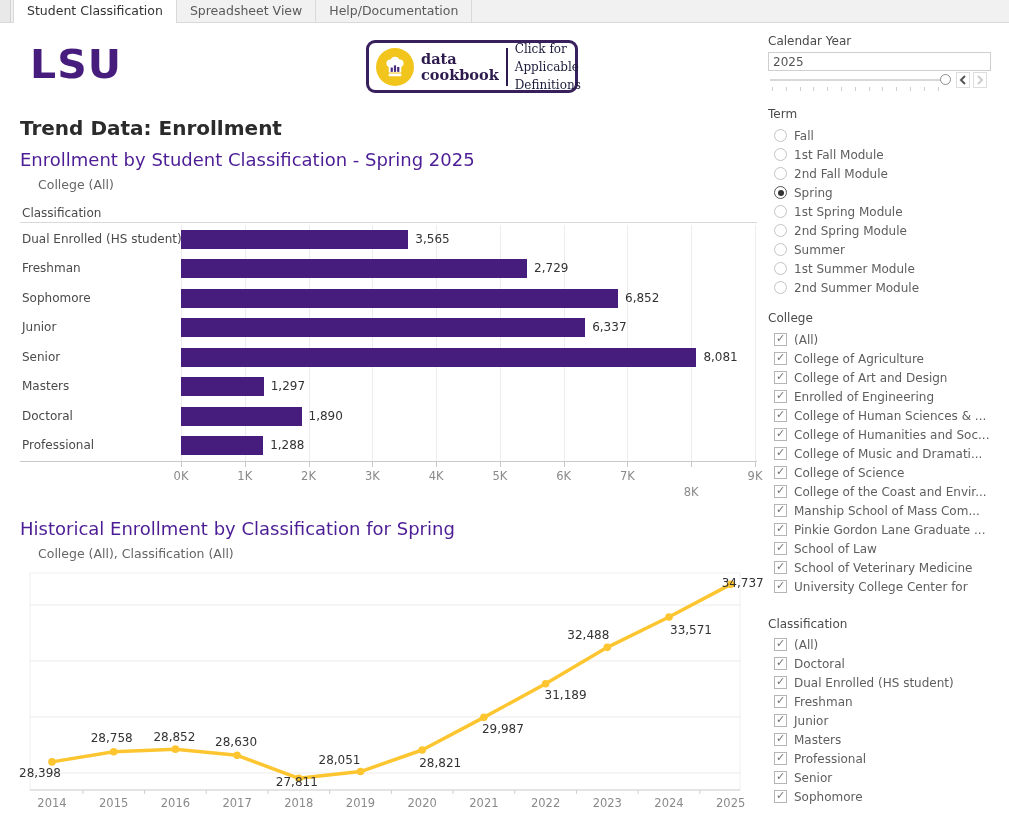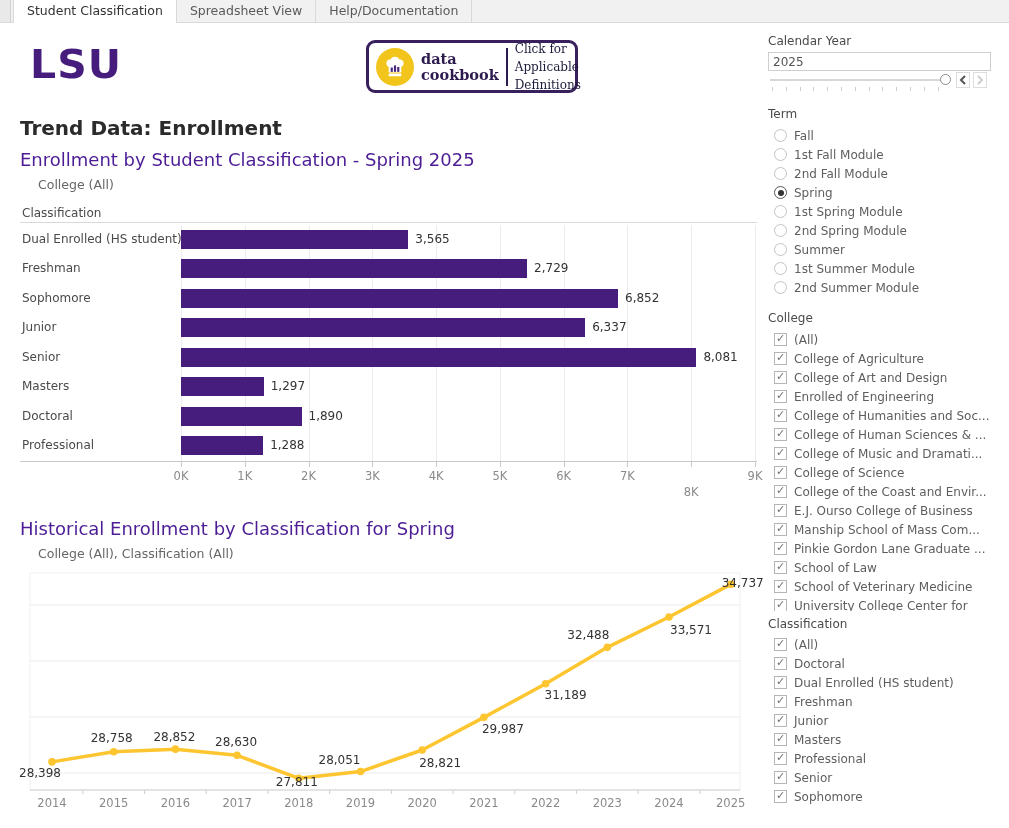--- a/index.html
+++ b/index.html
@@ -301,41 +301,37 @@
       <div class="fitem">
         <span class="cbx"></span>
         <span>College of Art and Design</span>
       </div>
       <div class="fitem">
         <span class="cbx"></span>
         <span>Enrolled of Engineering</span>
       </div>
       <div class="fitem">
         <span class="cbx"></span>
+        <span>College of Human Sciences &amp; ...</span>
+      </div>
+      <div class="fitem">
+        <span class="cbx"></span>
         <span>College of Humanities and Soc...</span>
       </div>
       <div class="fitem">
         <span class="cbx"></span>
-        <span>College of Human Sciences &amp; ...</span>
-      </div>
-      <div class="fitem">
-        <span class="cbx"></span>
         <span>College of Music and Dramati...</span>
       </div>
       <div class="fitem">
         <span class="cbx"></span>
         <span>College of Science</span>
       </div>
       <div class="fitem">
         <span class="cbx"></span>
         <span>College of the Coast and Envir...</span>
-      </div>
-      <div class="fitem">
-        <span class="cbx"></span>
-        <span>E.J. Ourso College of Business</span>
       </div>
       <div class="fitem">
         <span class="cbx"></span>
         <span>Manship School of Mass Com...</span>
       </div>
       <div class="fitem">
         <span class="cbx"></span>
         <span>Pinkie Gordon Lane Graduate ...</span>
       </div>
       <div class="fitem">

